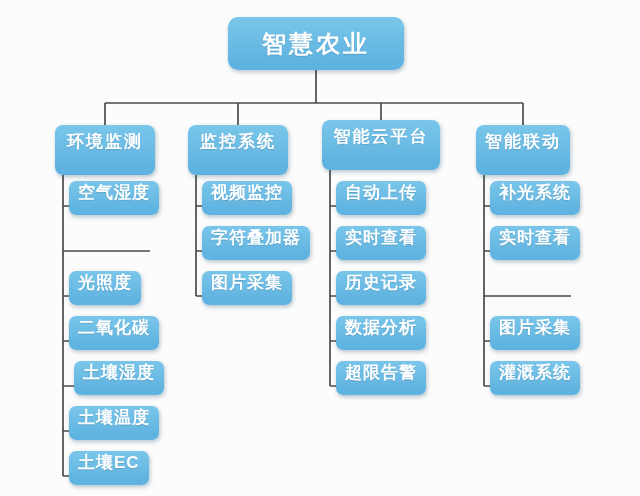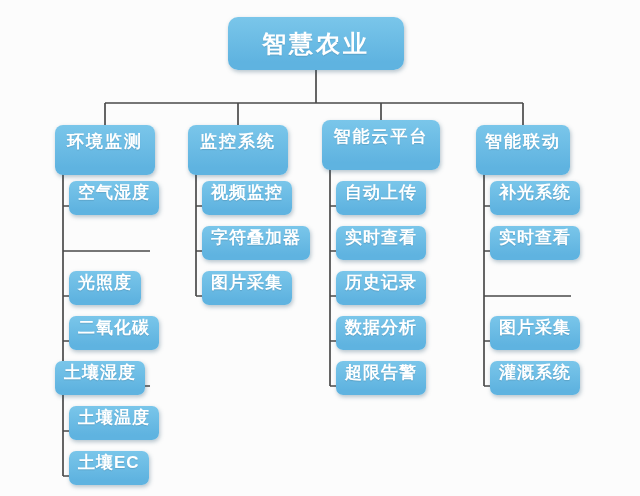--- a/index.html
+++ b/index.html
@@ -86,21 +86,21 @@
       <line x1="484" y1="251" x2="571" y2="251" stroke="#4a4a4a" stroke-width="1.7"></line>
       <line x1="484" y1="296" x2="571" y2="296" stroke="#4a4a4a" stroke-width="1.7"></line>
       <line x1="484" y1="341" x2="571" y2="341" stroke="#4a4a4a" stroke-width="1.7"></line>
       <line x1="484" y1="386" x2="571" y2="386" stroke="#4a4a4a" stroke-width="1.7"></line>
     </svg>
   <div class="node root-node">智慧农业</div>
 <div class="node branch-node" style="left: 55px; top: 125px; width: 100px;">环境监测</div>
     <div class="node child-node" style="left: 69px; top: 181px;">空气湿度</div>
     <div class="node child-node" style="left: 69px; top: 271px;">光照度</div>
     <div class="node child-node" style="left: 69px; top: 316px;">二氧化碳</div>
-    <div class="node child-node" style="left: 55px; top: 361px; text-align: center;">土壤湿度</div>
+    <div class="node child-node" style="left: 74px; top: 361px; text-align: center;">土壤湿度</div>
     <div class="node child-node" style="left: 69px; top: 406px;">土壤温度</div>
     <div class="node child-node" style="left: 69px; top: 451px;">土壤EC</div>
     <div class="node branch-node" style="left: 188px; top: 125px; width: 100px;">监控系统</div>
     <div class="node child-node" style="left: 202px; top: 181px;">视频监控</div>
     <div class="node child-node" style="left: 202px; top: 226px;">字符叠加器</div>
     <div class="node child-node" style="left: 202px; top: 271px;">图片采集</div>
     <div class="node branch-node" style="left: 322px; top: 120px; width: 118px;">智能云平台</div>
     <div class="node child-node" style="left: 336px; top: 181px;">自动上传</div>
     <div class="node child-node" style="left: 336px; top: 226px;">实时查看</div>
     <div class="node child-node" style="left: 336px; top: 271px;">历史记录</div>

